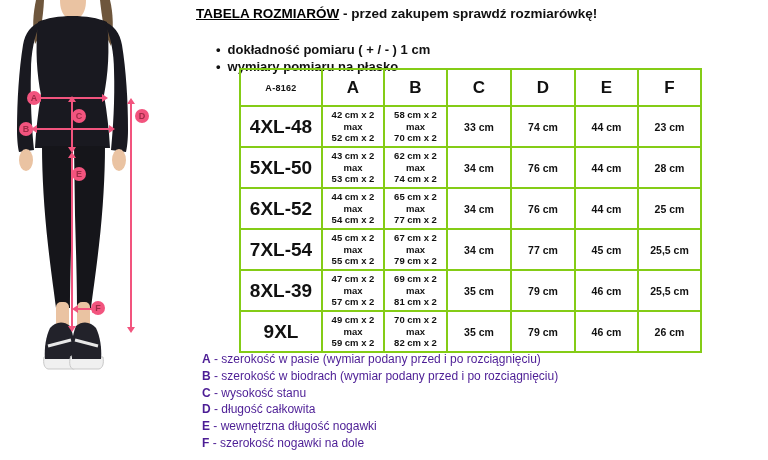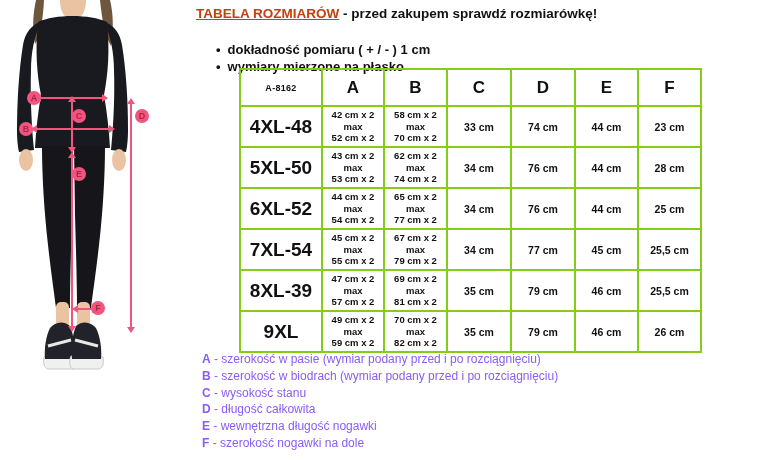--- a/index.html
+++ b/index.html
@@ -28,21 +28,21 @@
   .varrow { position:absolute; width:2px; background:#f2547e; z-index:2; }
   .varrow::before { content:""; position:absolute; top:-5px; left:-3px;
     border-left:4px solid transparent; border-right:4px solid transparent;
     border-bottom:6px solid #f2547e; }
   .varrow::after { content:""; position:absolute; bottom:-5px; left:-3px;
     border-left:4px solid transparent; border-right:4px solid transparent;
     border-top:6px solid #f2547e; }
 
   
   .title { position:absolute; left:196px; top:6px; font-size:13.5px; font-weight:bold; color:#111; }
-  .title .red { color:#c2410c; text-decoration:underline; }
+  .title .red { color:#000000; text-decoration:underline; }
   .bullets { position:absolute; left:201px; top:26px; margin:15px; padding:0; list-style:none;
     font-size:13px; font-weight:bold; color:#111; }
   .bullets li { line-height:17px; }
   .bullets li::before { content:"•"; margin-right:7px; }
 
   
   table.size-table {
     position:absolute; left:239px; top:68px; border-collapse:collapse;
     table-layout:fixed; width:463px;
   }
@@ -53,21 +53,21 @@
   tr.head td { height:35px; }
   tr.body td { height:39px; }
   td.model { font-size:9px; font-weight:bold; letter-spacing:.3px; }
   td.colhead { font-size:17px; font-weight:bold; color:#f50d0d; }
   td.size { font-size:19px; font-weight:bold; color:#2323ee;margin-top:12px; }
   td.val { font-size:10.5px; font-weight:bold; }
   td.multi { font-size:9.5px; font-weight:bold; line-height:11.5px; white-space:pre-line; }
 
   
   .legend { position:absolute; left:202px; top:351px; margin:0; padding:0; list-style:none;
-    font-size:12px; color:#8b5cf6; }
+    font-size:12px; color:#4c1d95; }
   .legend li { line-height:16.8px; }
   .legend b { font-weight:bold; }
 </style>
 </head>
 <body>
 
 <div class="canvas">
 
   <div class="photo">
     <svg width="150" height="380" viewBox="0 0 150 380">
@@ -111,21 +111,21 @@
     <div class="badge" style="left:72px; top:109px;">C</div>
     <div class="badge" style="left:135px; top:109px;">D</div>
     <div class="badge" style="left:72px; top:167px;">E</div>
     <div class="badge" style="left:91px; top:301px;">F</div>
   </div>
 
   <div class="title"><span class="red">TABELA ROZMIARÓW</span><span> - przed zakupem sprawdź rozmiarówkę!</span></div>
 
   <ul class="bullets">
     <li><span>dokładność pomiaru ( + / - ) 1 cm</span></li>
-    <li><span>wymiary mierzone na płasko</span></li>
+    <li><span>wymiary pomiaru na płasko</span></li>
   </ul>
 
   <table class="size-table">
     <colgroup>
       <col style="width:82px">
         <col style="width:62px">
         <col style="width:63px">
       <col style="width:64px">
         <col style="width:64px">
         <col style="width:63px">

